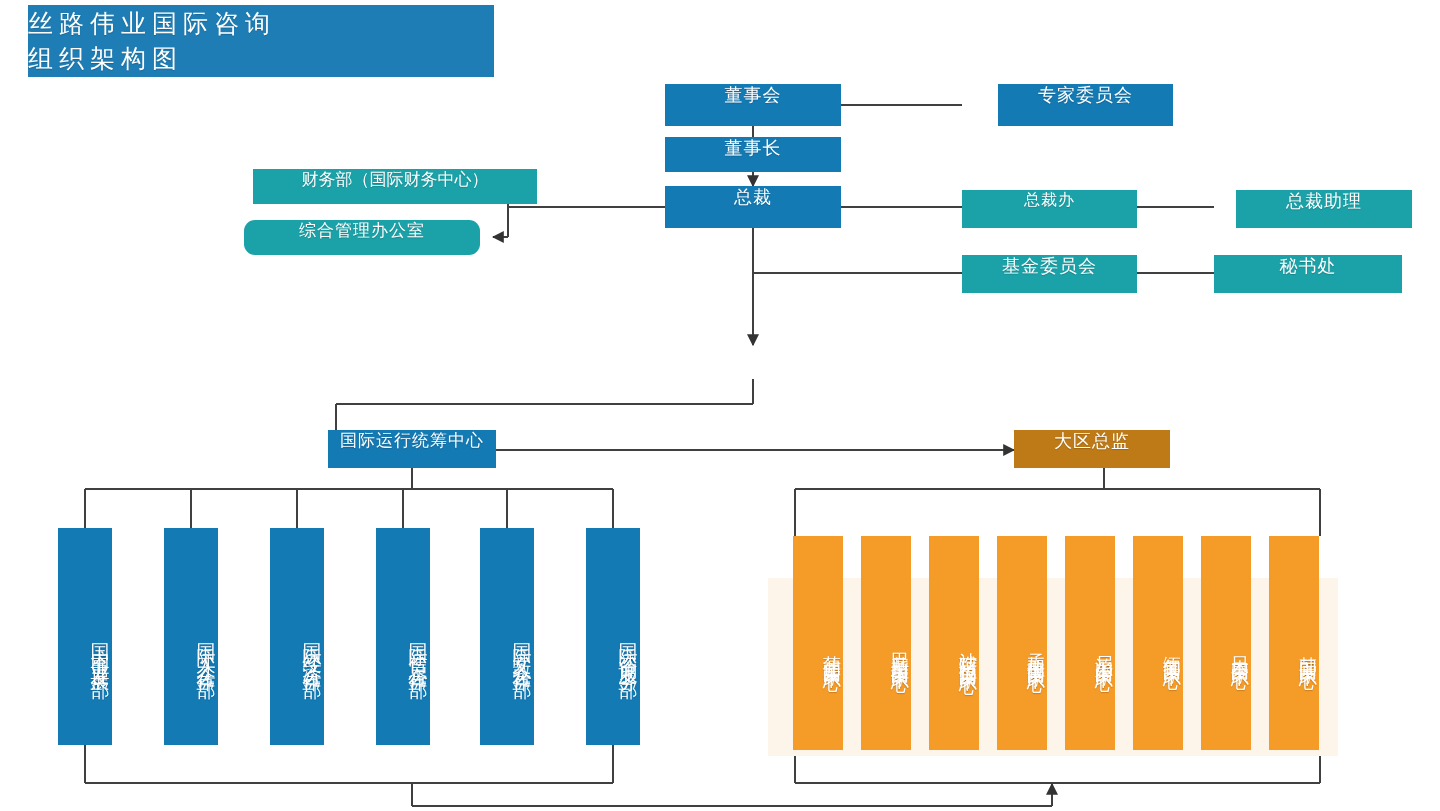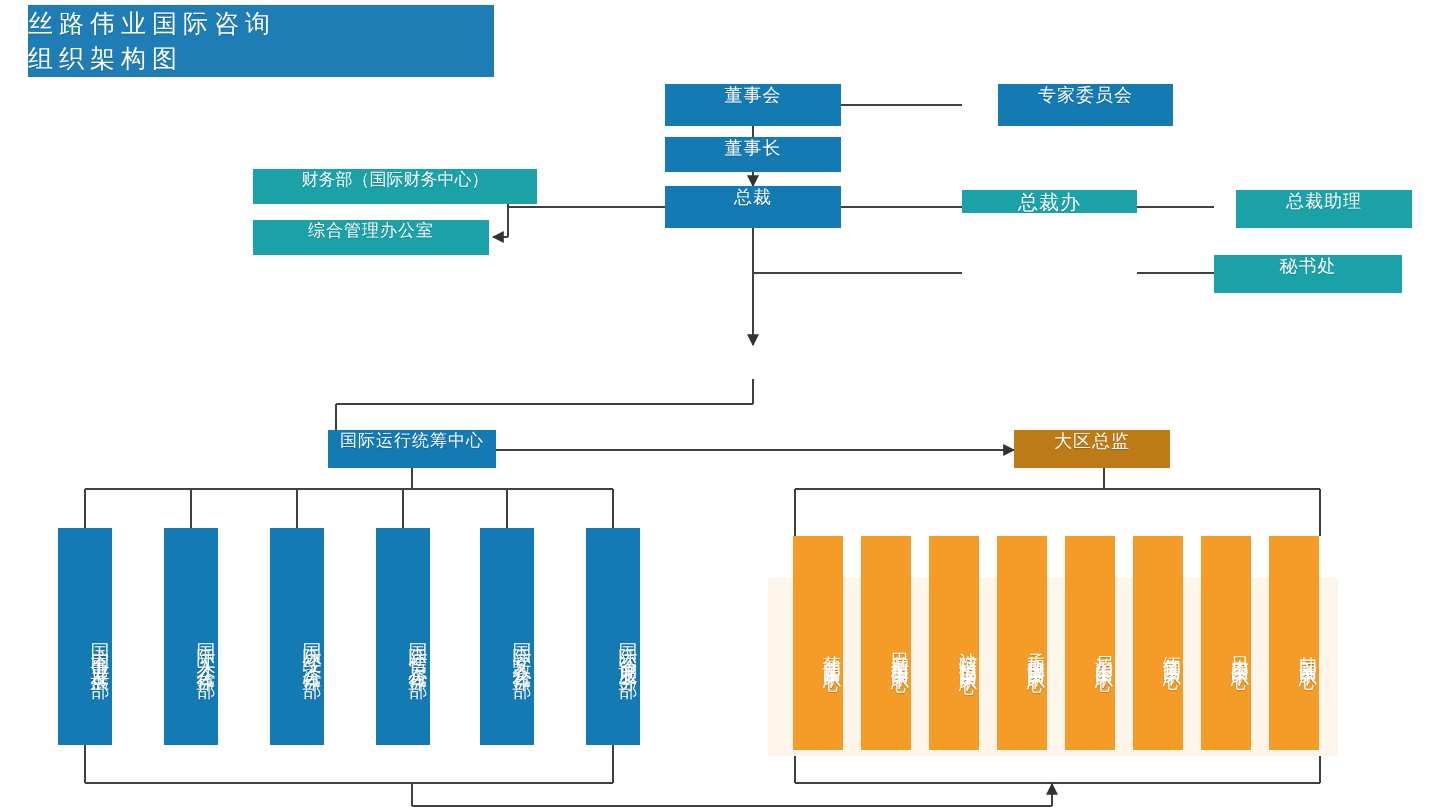--- a/index.html
+++ b/index.html
@@ -152,30 +152,31 @@
   </div>
 
   <div class="node blue" style="left:665px;top:84px;width:176px;height:42px;font-size:18px;">董事会</div>
 
   <div class="node blue" style="left:962px;top:84px;width:175px;height:42px;font-size:18px;margin-left:36px;">专家委员会</div>
 
   <div class="node blue" style="left:665px;top:137px;width:176px;height:35px;font-size:18px;">董事长</div>
 
   <div class="node blue" style="left:665px;top:186px;width:176px;height:42px;font-size:18px;">总裁</div>
 
-  <div class="node teal" style="left:962px;top:190px;width:175px;height:23px;font-size:20px;">总裁办</div>
+  <div class="node teal" style="left:962px;top:190px;width:175px;height:38px;font-size:16px;">总裁办</div>
 
   <div class="node teal" style="left:1214px;top:190px;width:176px;height:38px;font-size:18px;margin-left:22px;">总裁助理</div>
 
+  <div class="node teal" style="left:962px;top:255px;width:175px;height:38px;font-size:18px;">基金委员会</div>
 
   <div class="node teal" style="left:1214px;top:255px;width:188px;height:38px;font-size:18px;">秘书处</div>
 
   <div class="node teal" style="left:253px;top:169px;width:284px;height:35px;font-size:17px;letter-spacing:0px;">财务部（国际财务中心）</div>
 
-  <div class="node teal" style="left:253px;top:220px;width:236px;height:35px;font-size:17px;letter-spacing:1px;">综合管理办公室</div>
+  <div class="node teal" style="left:244px;top:220px;width:236px;height:35px;font-size:17px;letter-spacing:1px;border-radius:11px;">综合管理办公室</div>
 
 
   <div class="node blue" style="left:328px;top:430px;width:168px;height:38px;font-size:17px;letter-spacing:1px;">国际运行统筹中心</div>
 
   <div class="node dkorange" style="left:1014px;top:430px;width:156px;height:38px;font-size:18px;">大区总监</div>
 
   <div class="node blue vert" style="left:58px;top:528px;width:54px;height:217px;">国内事业发展部</div>
   <div class="node blue vert" style="left:164px;top:528px;width:54px;height:217px;">国际人才合作部</div>
   <div class="node blue vert" style="left:270px;top:528px;width:54px;height:217px;">国际经济合作部</div>
   <div class="node blue vert" style="left:376px;top:528px;width:54px;height:217px;">国际信息合作部</div>

